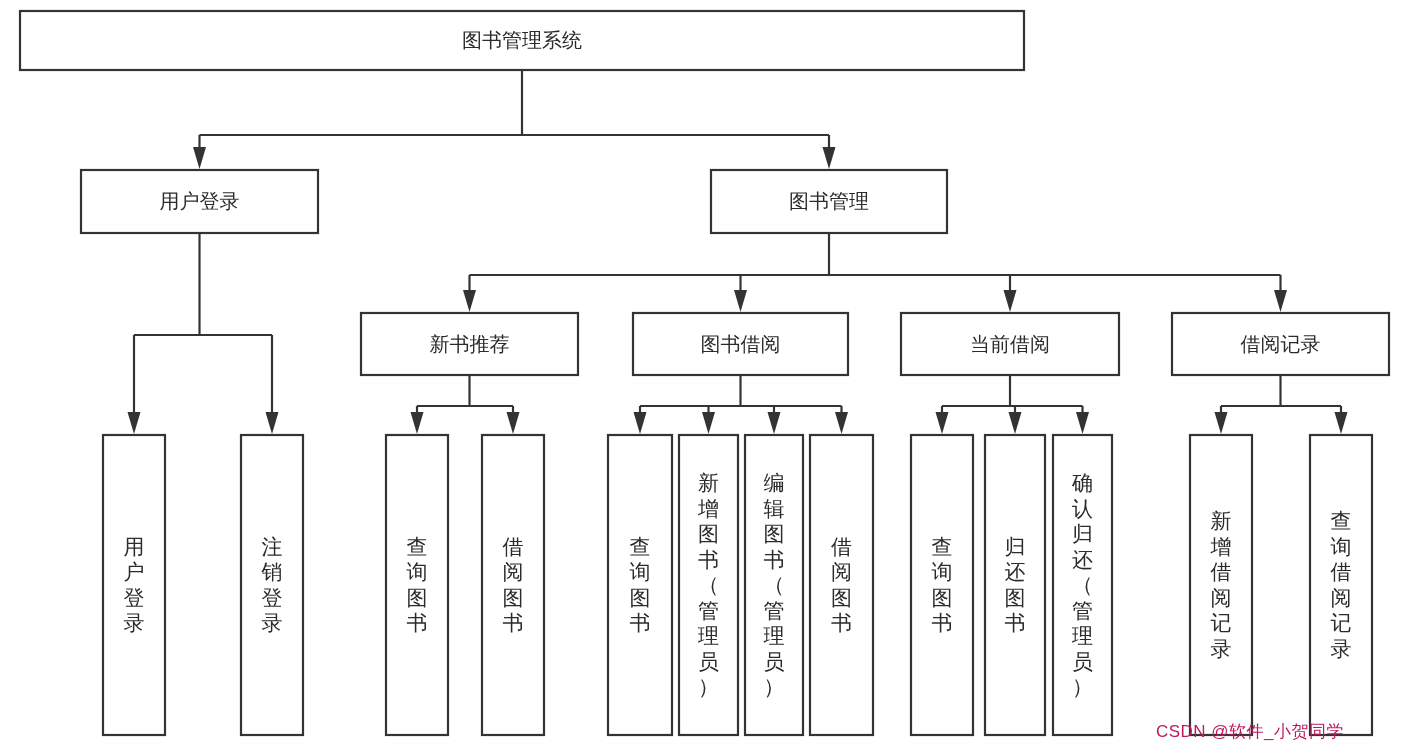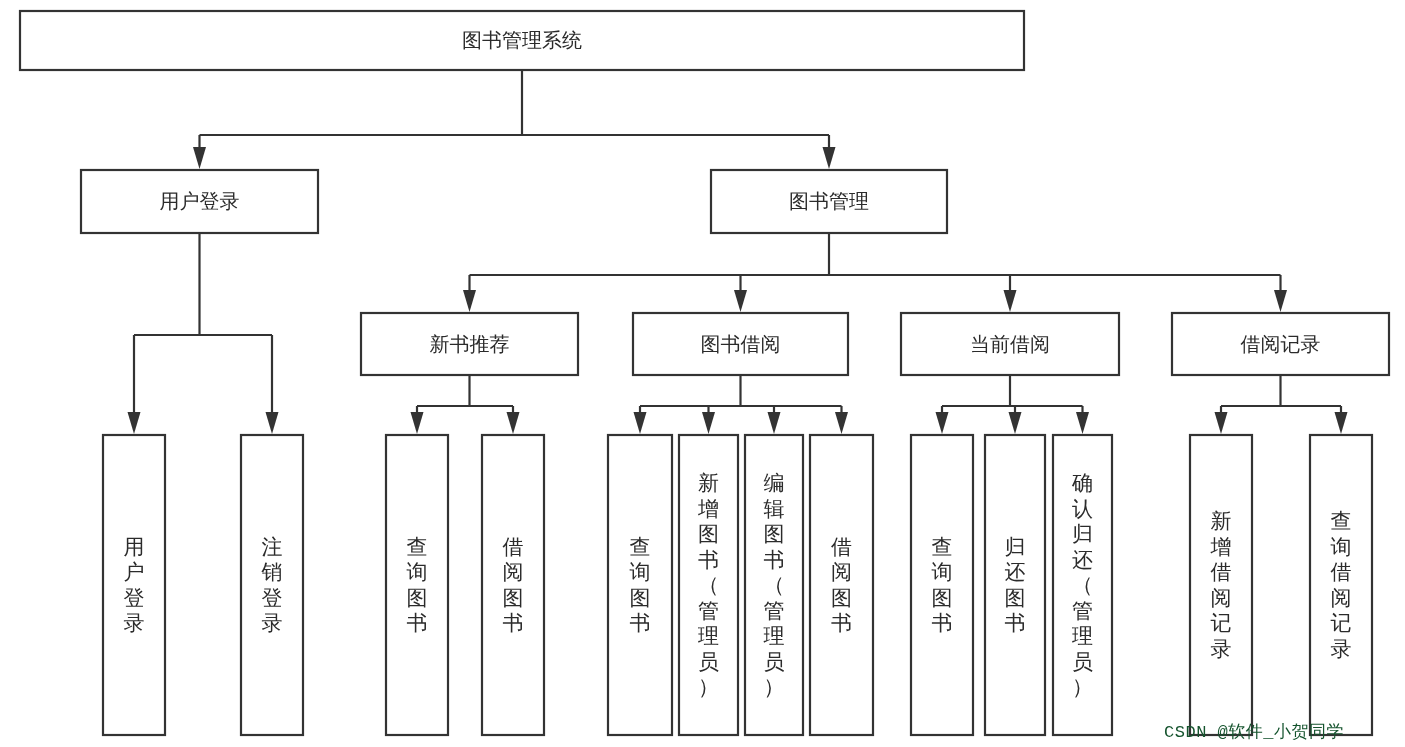--- a/index.html
+++ b/index.html
@@ -54,23 +54,23 @@
     font-family: "DejaVu Sans", "Liberation Sans", sans-serif;
     font-size: 21px;
     fill: #2b2b2b;
     text-anchor: middle;
     white-space: pre;
   }
   .watermark {
     position: absolute;
     right: 14px;
     bottom: 4px;
-    font-family: Liberation Mono, monospace;
+    font-family: Liberation Sans, sans-serif;
     font-size: 17px;
-    color: #14532d;
+    color: #be185d;
     letter-spacing: 0.5px;
     user-select: none;
     white-space: nowrap;
   }
 </style>
 </head>
 <body>
 
 <div id="diagram-root">
 

